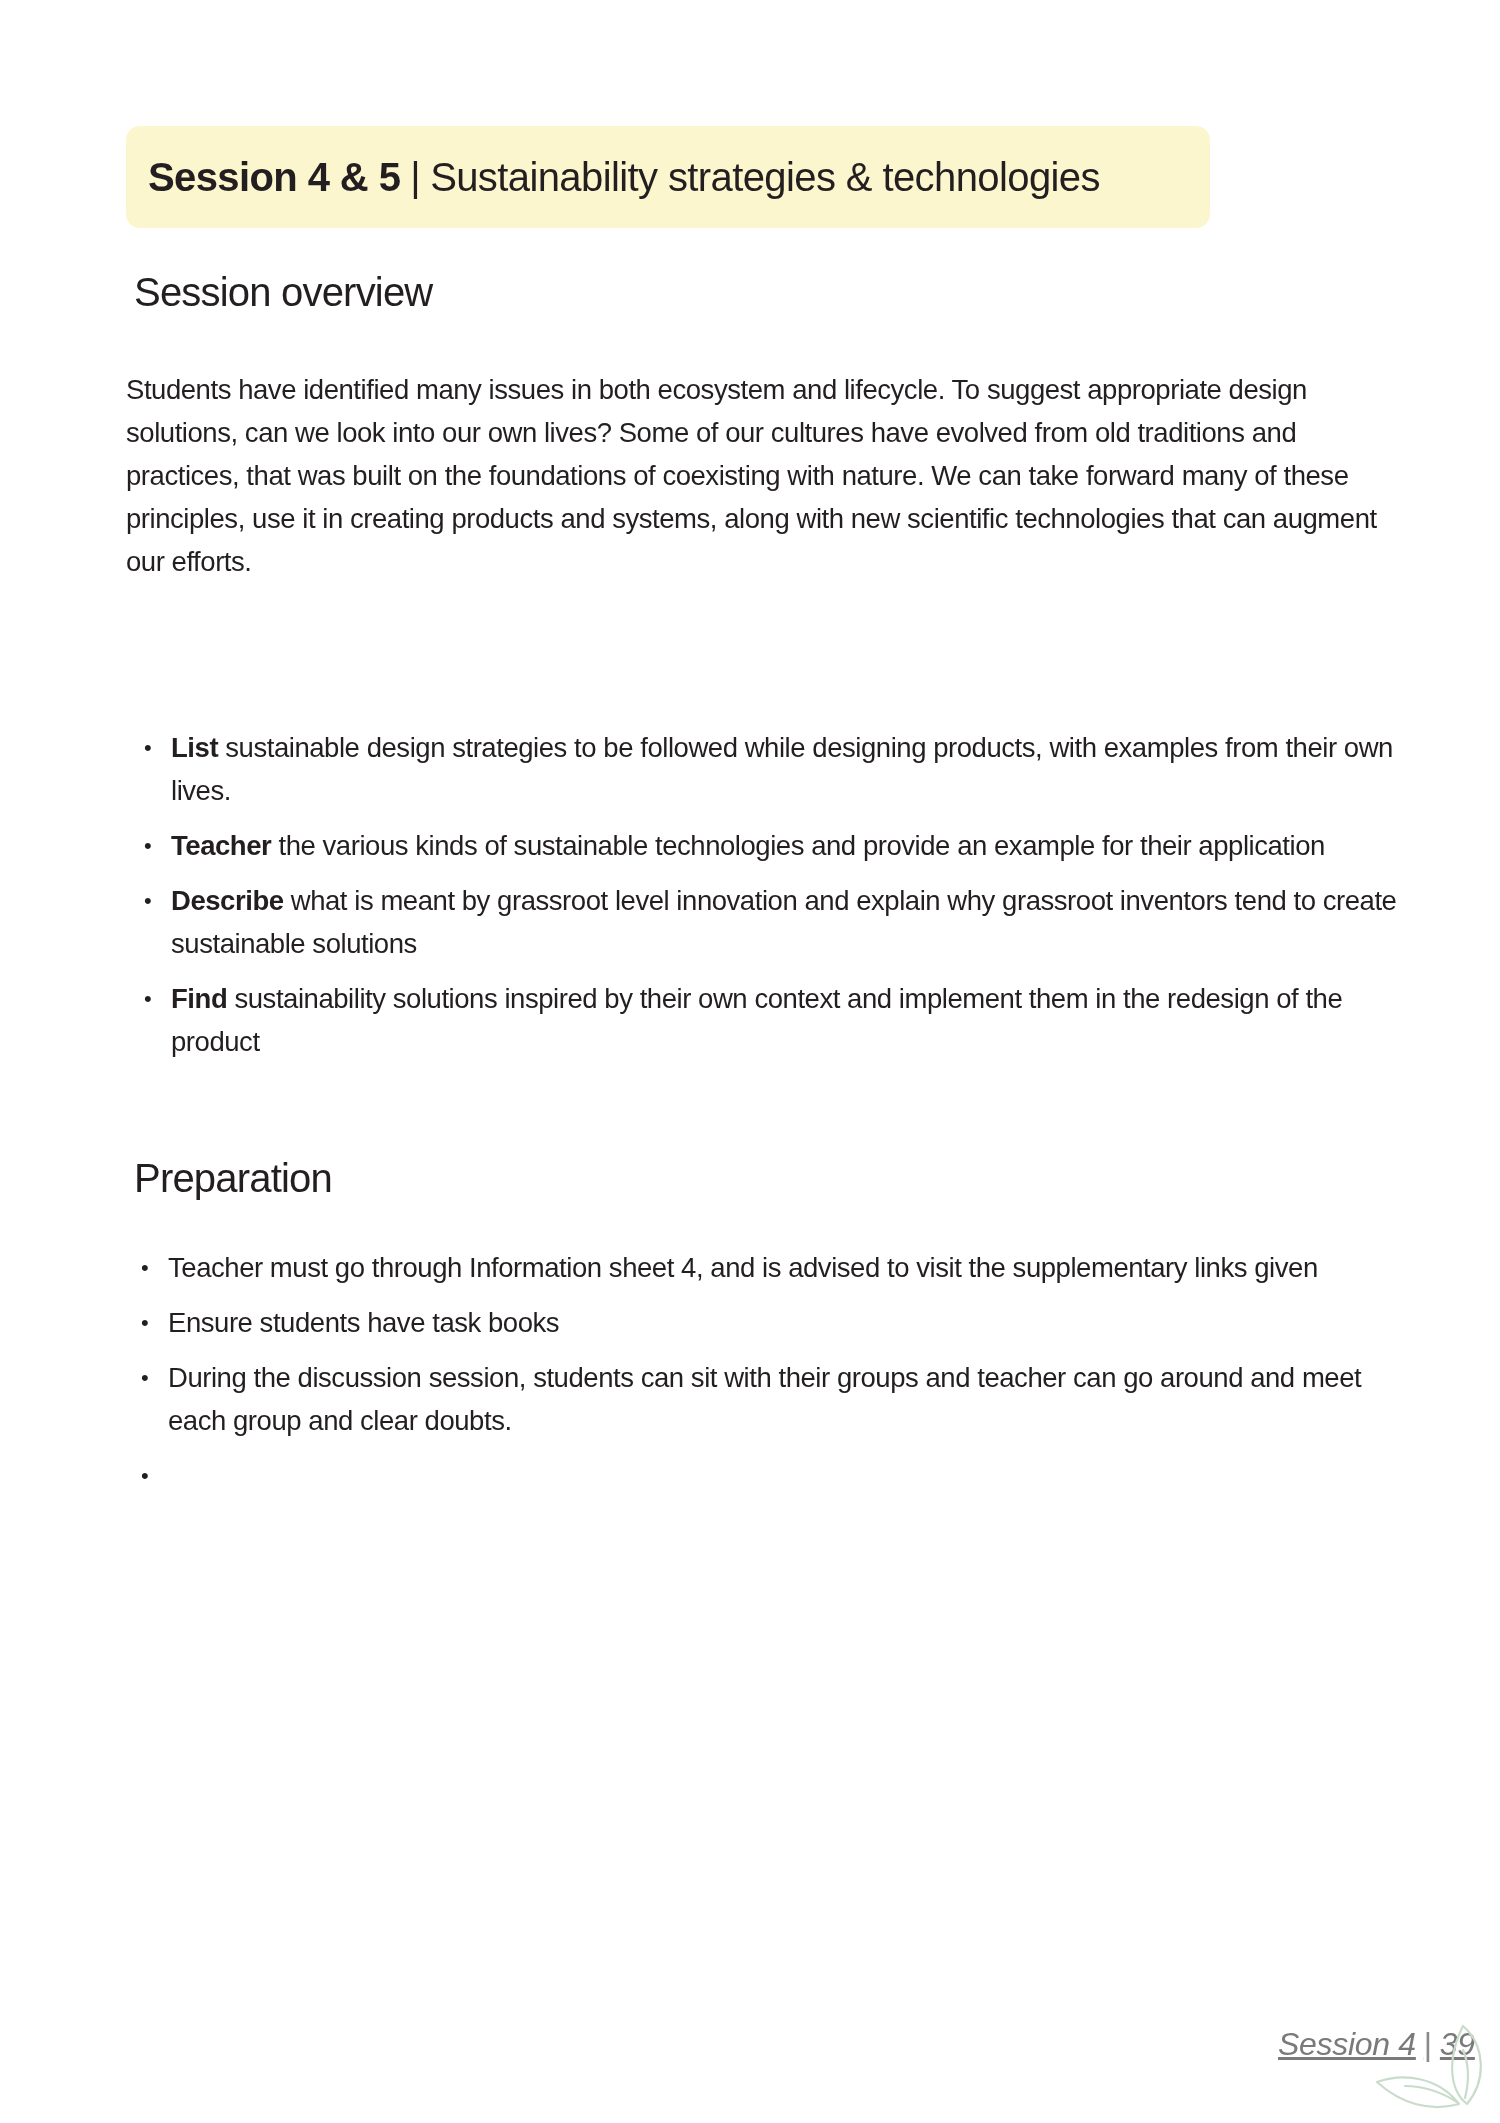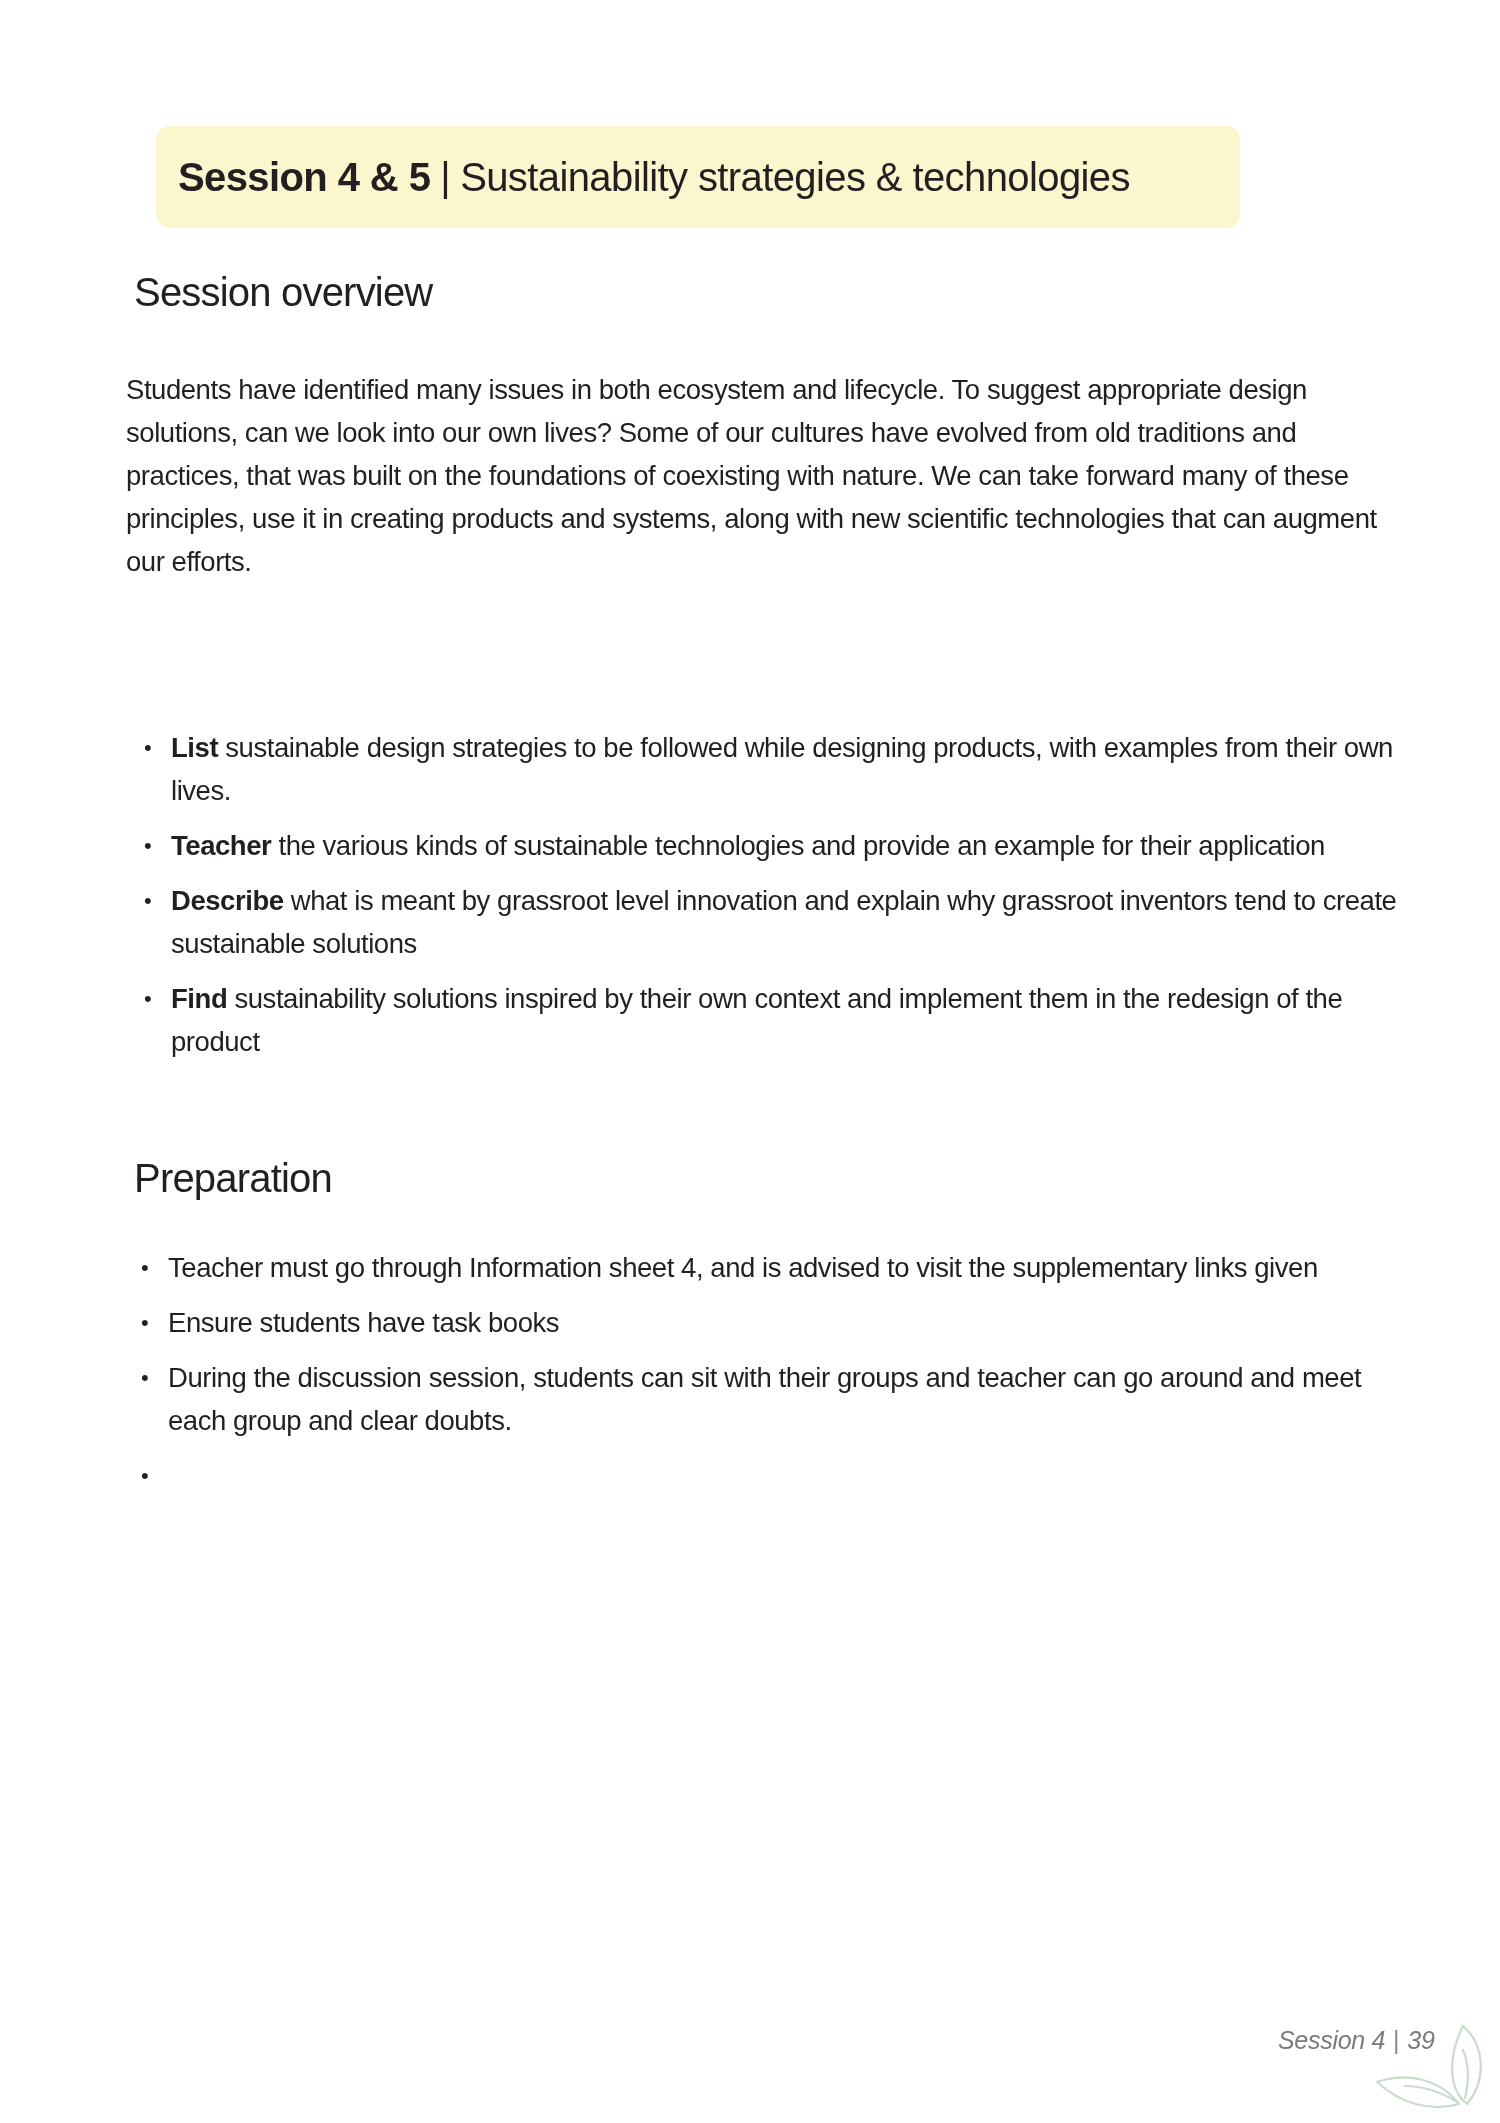--- a/index.html
+++ b/index.html
@@ -28,21 +28,20 @@
       height: 102px;
       background: #fcf6cf;
       border-radius: 14px;
       box-sizing: border-box;
       padding-left: 22px;
       display: flex;
       align-items: center;
       font-size: 40px;
       letter-spacing: -0.6px;
       color: #231f20;
-      margin-left: 30px;
     }
     .title-box .bold { font-weight: bold; }
     .title-box .sep { margin: 0 10px; font-weight: normal; }
     h2 {
       position: absolute;
       left: 126px;
       margin: 8px;
       font-weight: normal;
       font-size: 40px;
       letter-spacing: -0.8px;
@@ -78,24 +77,25 @@
       left: -27px;
       top: 0;
       font-size: 22px;
       line-height: 43px;
     }
     ul.bullets li b { font-weight: bold; }
     .footer {
       position: absolute;
       left: 1278px;
       top: 2026px;
-      font-size: 25px;
+      font-size: 32px;
       font-style: italic;
       color: #7a7a7a;
       letter-spacing: -0.3px;
+      text-decoration: underline;
     }
     .footer .sep { font-style: normal; margin: 0 8px; color: #8a8a8a; }
     .leaf {
       position: absolute;
       left: 1375px;
       top: 2020px;
       width: 110px;
       height: 100px;
     }
   </style>

